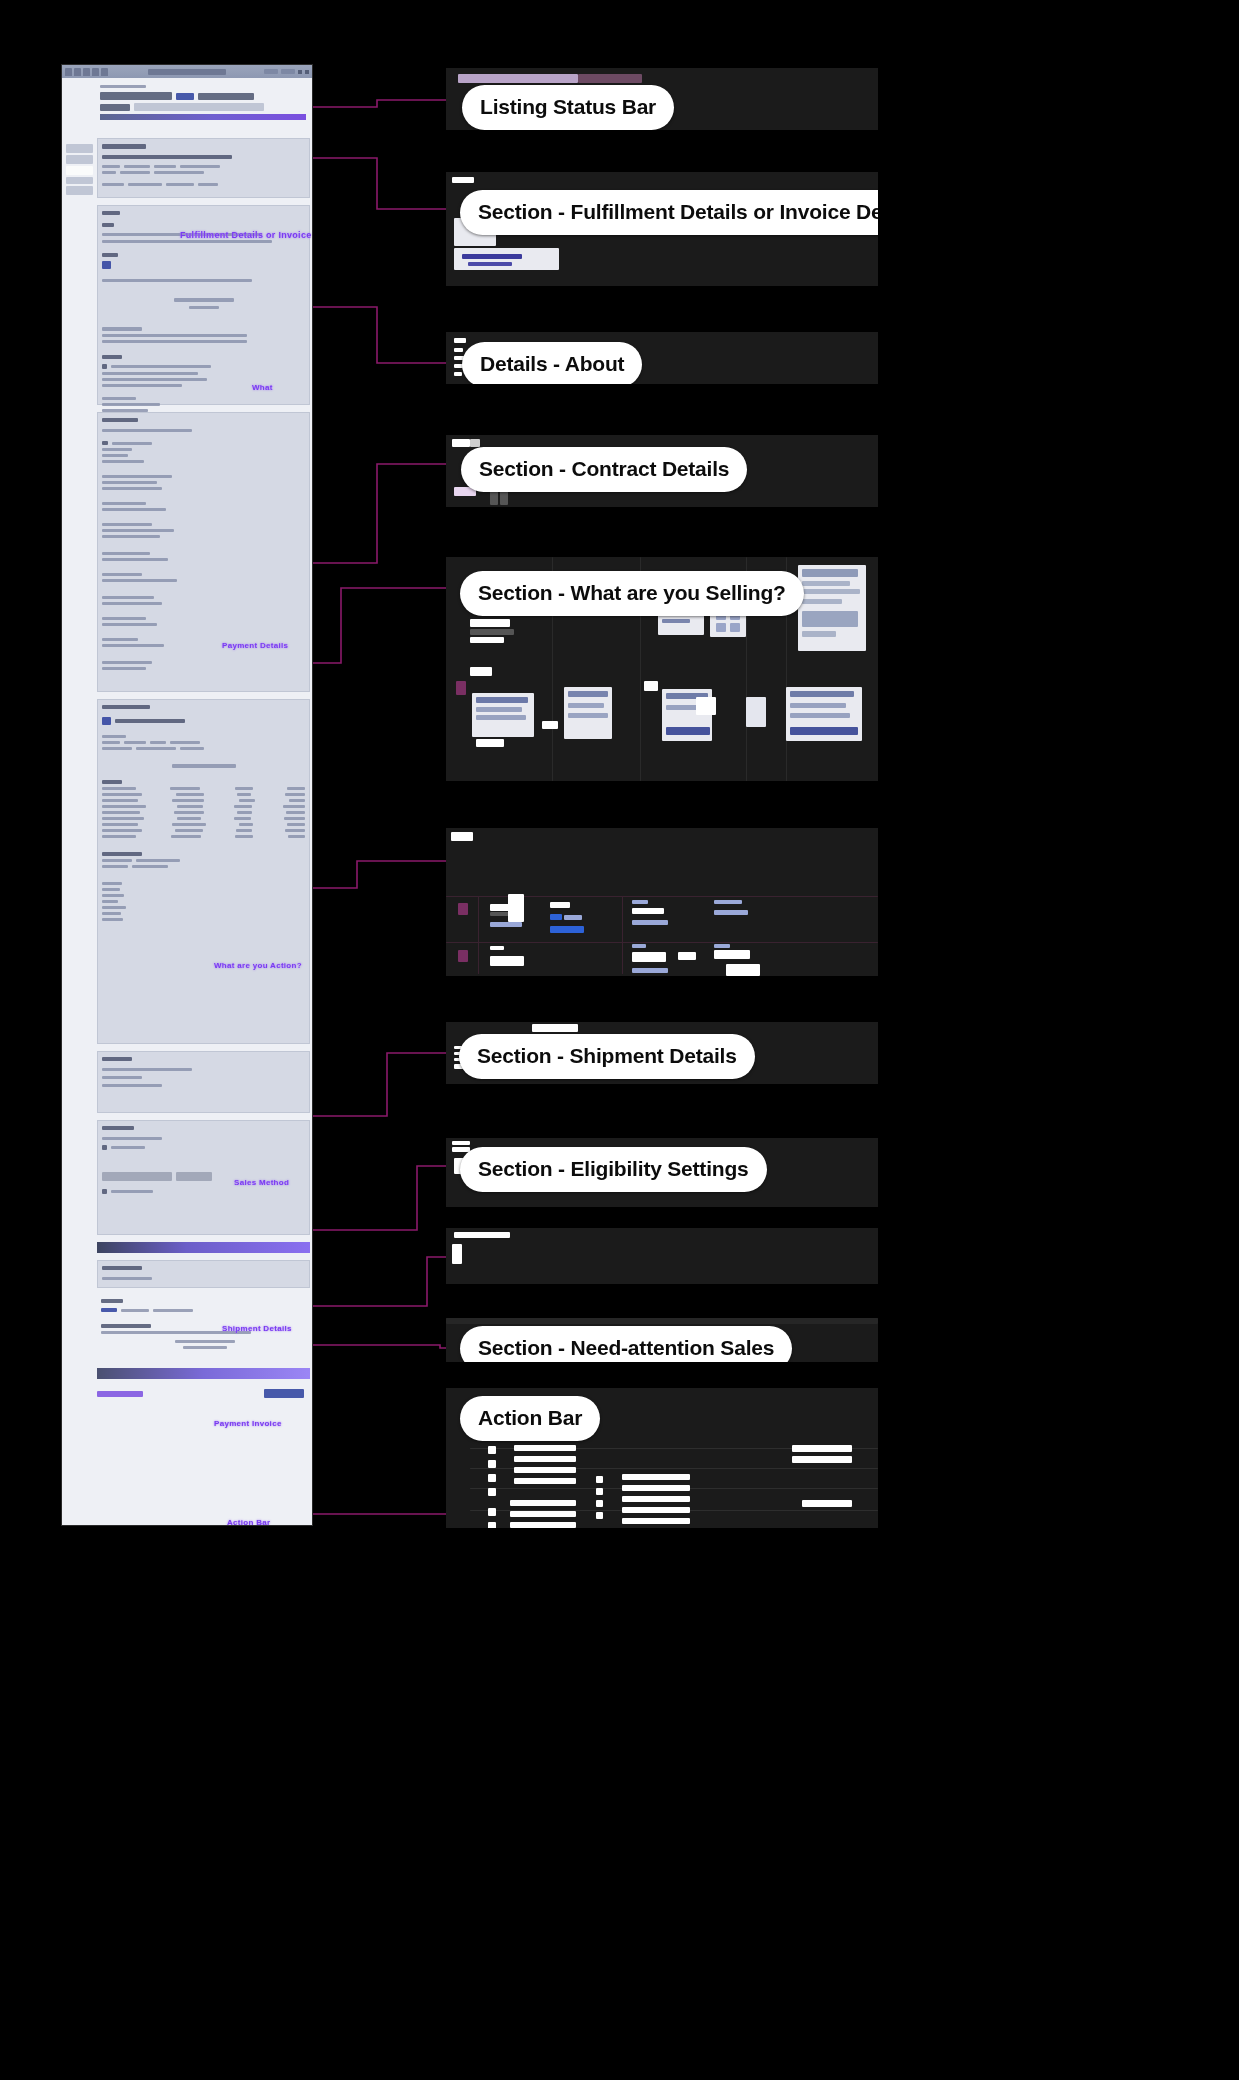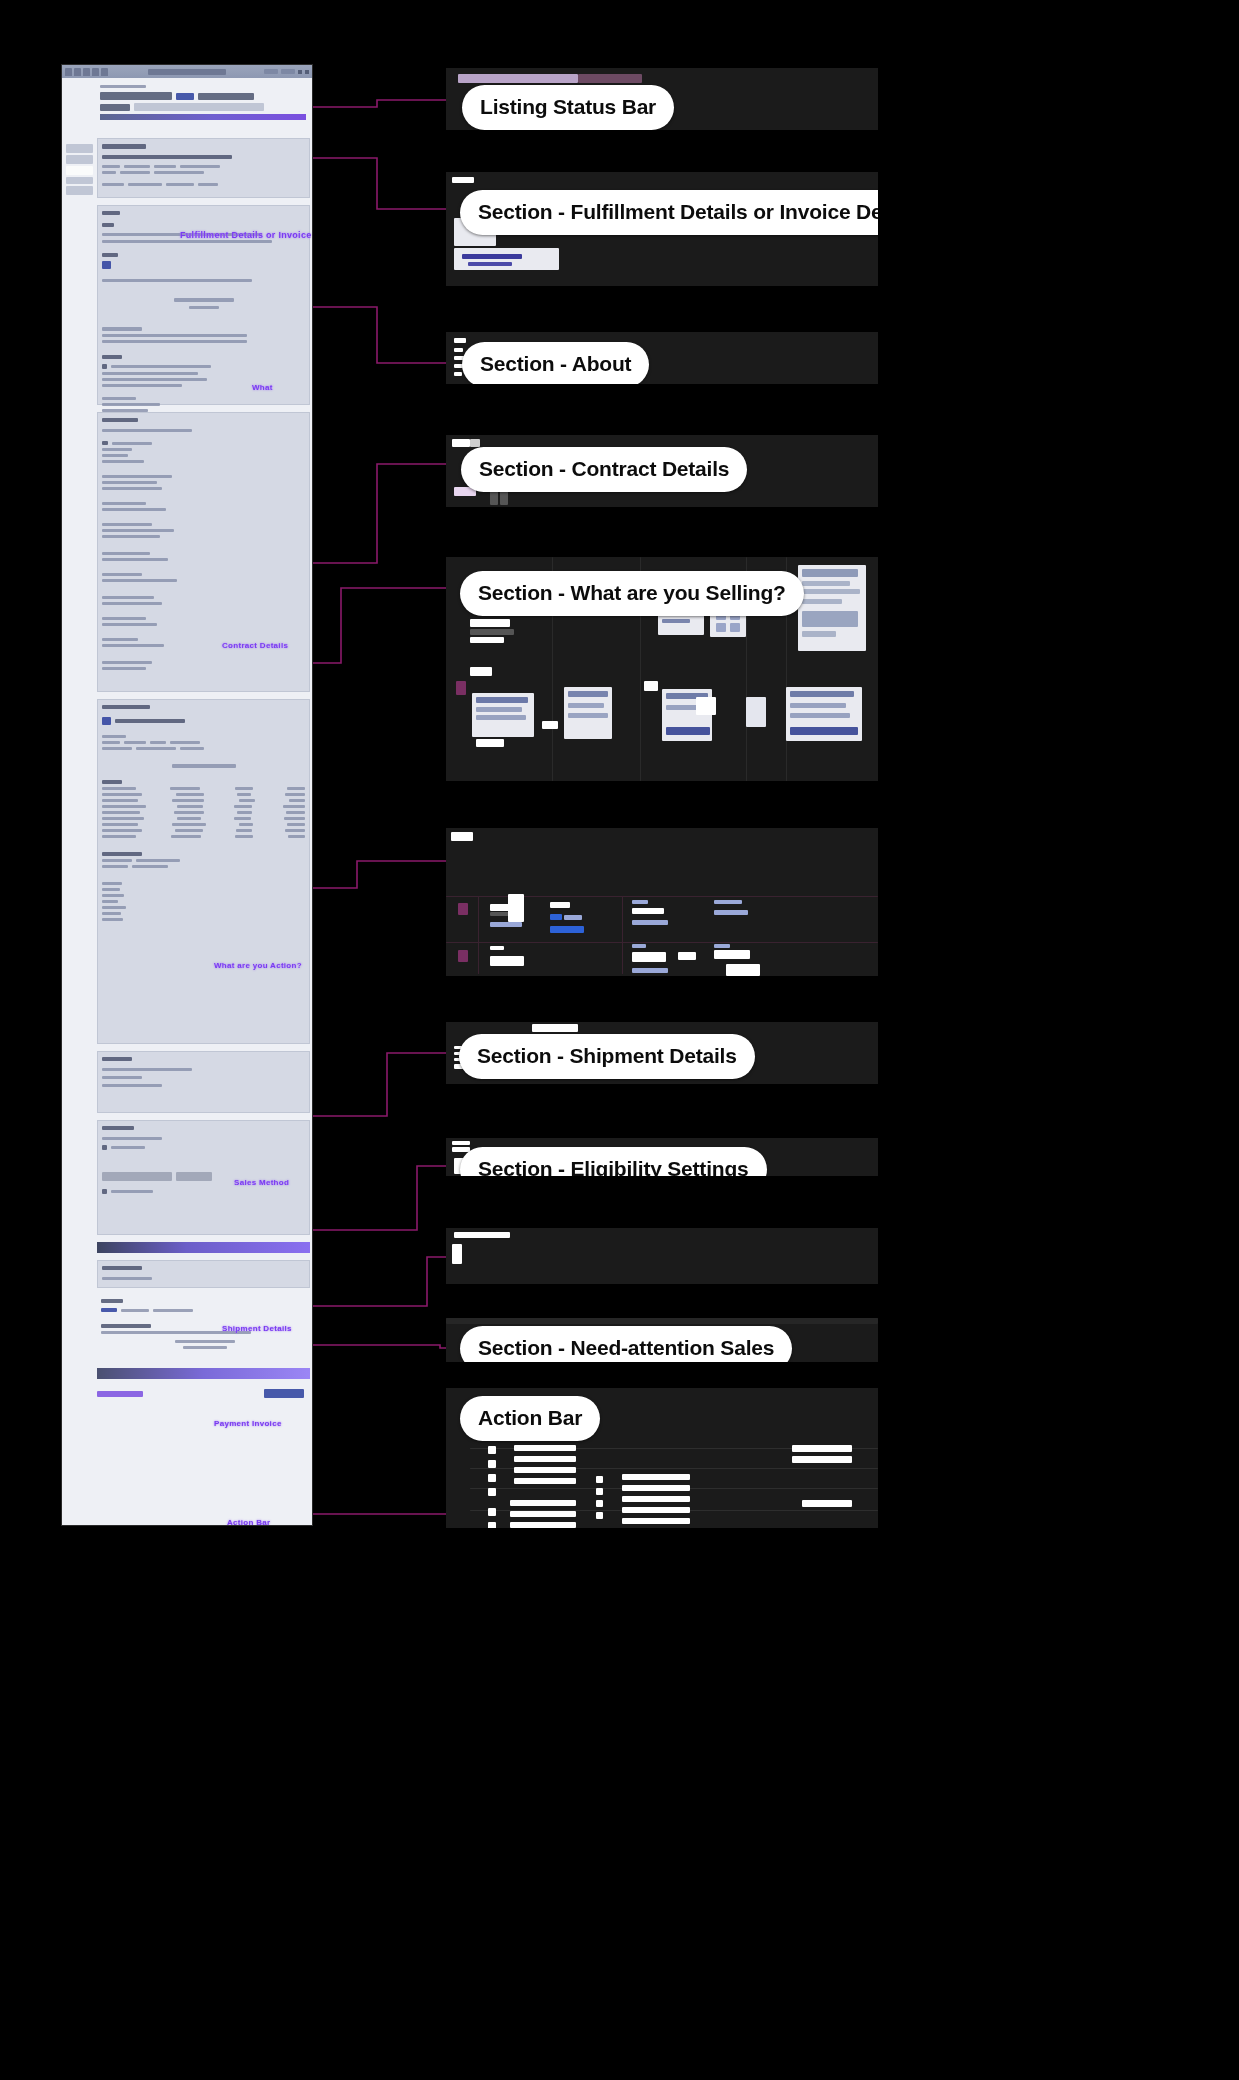--- a/index.html
+++ b/index.html
@@ -489,21 +489,21 @@
       </div>
 
       <div style="margin:12px 2px 0 35px;height:11px;background:linear-gradient(90deg,#4a5070 0%,#7a6ad8 50%,#9b86f5 100%);filter:blur(.5px);"></div>
       <div class="row" style="margin:10px 2px 0 35px;justify-content:space-between;align-items:center;padding-right:6px;">
         <div class="blk" style="width:46px;height:6px;background:#7a4fe0;filter:blur(.7px);"></div>
         <div class="blk" style="width:40px;height:9px;background:#2b3f9e;"></div>
       </div>
 
       <div class="ptext" style="top:152px;left:118px;font-size:9px;">Fulfillment Details or Invoice Details</div>
       <div class="ptext" style="top:305px;left:190px;font-size:8px;">What</div>
-      <div class="ptext" style="top:563px;left:160px;font-size:8px;">Contract Details</div>
+      <div class="ptext" style="top:563px;left:160px;font-size:8px;">Payment Details</div>
       <div class="ptext" style="top:883px;left:152px;font-size:8px;">What are you Action?</div>
       <div class="ptext" style="top:1100px;left:172px;font-size:8px;">Sales Method</div>
       <div class="ptext" style="top:1246px;left:160px;font-size:8px;">Shipment Details</div>
       <div class="ptext" style="top:1341px;left:152px;font-size:8px;">Payment Invoice</div>
       <div class="ptext" style="top:1440px;left:165px;font-size:8px;">Action Bar</div>
     </div>
   </div>
 
   <div class="panel" style="top:68px;height:62px;">
     <div class="panel-inner">
@@ -527,21 +527,21 @@
     </div>
   </div>
 
   <div class="panel" style="top:332px;height:52px;">
     <div class="panel-inner">
       <div class="m w" style="left:8px;top:6px;width:12px;height:5px;"></div>
       <div class="m w" style="left:8px;top:16px;width:9px;height:4px;"></div>
       <div class="m w" style="left:8px;top:24px;width:11px;height:4px;"></div>
       <div class="m w" style="left:8px;top:32px;width:10px;height:4px;"></div>
       <div class="m w" style="left:8px;top:40px;width:8px;height:4px;"></div>
-      <div class="pill" style="top:10px;left:16px;">Section - About</div>
+      <div class="pill" style="top:10px;left:16px;">Details - About</div>
     </div>
   </div>
 
   <div class="panel" style="top:435px;height:72px;">
     <div class="panel-inner">
       <div class="m w" style="left:6px;top:4px;width:18px;height:8px;"></div>
       <div class="m" style="left:24px;top:4px;width:10px;height:8px;background:#cfcfcf;"></div>
       <div class="m lav" style="left:8px;top:52px;width:22px;height:9px;background:#e8d6ef;"></div>
       <div class="m g2" style="left:44px;top:50px;width:8px;height:20px;"></div>
       <div class="m g2" style="left:54px;top:50px;width:8px;height:20px;"></div>
@@ -646,21 +646,21 @@
     <div class="panel-inner">
       <div class="m w" style="left:86px;top:2px;width:46px;height:8px;"></div>
       <div class="m w" style="left:8px;top:24px;width:9px;height:3px;"></div>
       <div class="m w" style="left:8px;top:30px;width:9px;height:3px;"></div>
       <div class="m w" style="left:8px;top:36px;width:9px;height:3px;"></div>
       <div class="m w" style="left:8px;top:42px;width:12px;height:5px;"></div>
       <div class="pill" style="top:12px;left:13px;">Section - Shipment Details</div>
     </div>
   </div>
 
-  <div class="panel" style="top:1138px;height:38px;">
+  <div class="panel" style="top:1138px;height:69px;">
     <div class="panel-inner">
       <div class="m w" style="left:6px;top:3px;width:18px;height:4px;"></div>
       <div class="m w" style="left:6px;top:9px;width:18px;height:5px;"></div>
       <div class="m w" style="left:8px;top:20px;width:10px;height:16px;"></div>
       <div class="pill" style="top:9px;left:14px;">Section - Eligibility Settings</div>
     </div>
   </div>
 
   <div class="panel" style="top:1228px;height:56px;">
     <div class="panel-inner">

